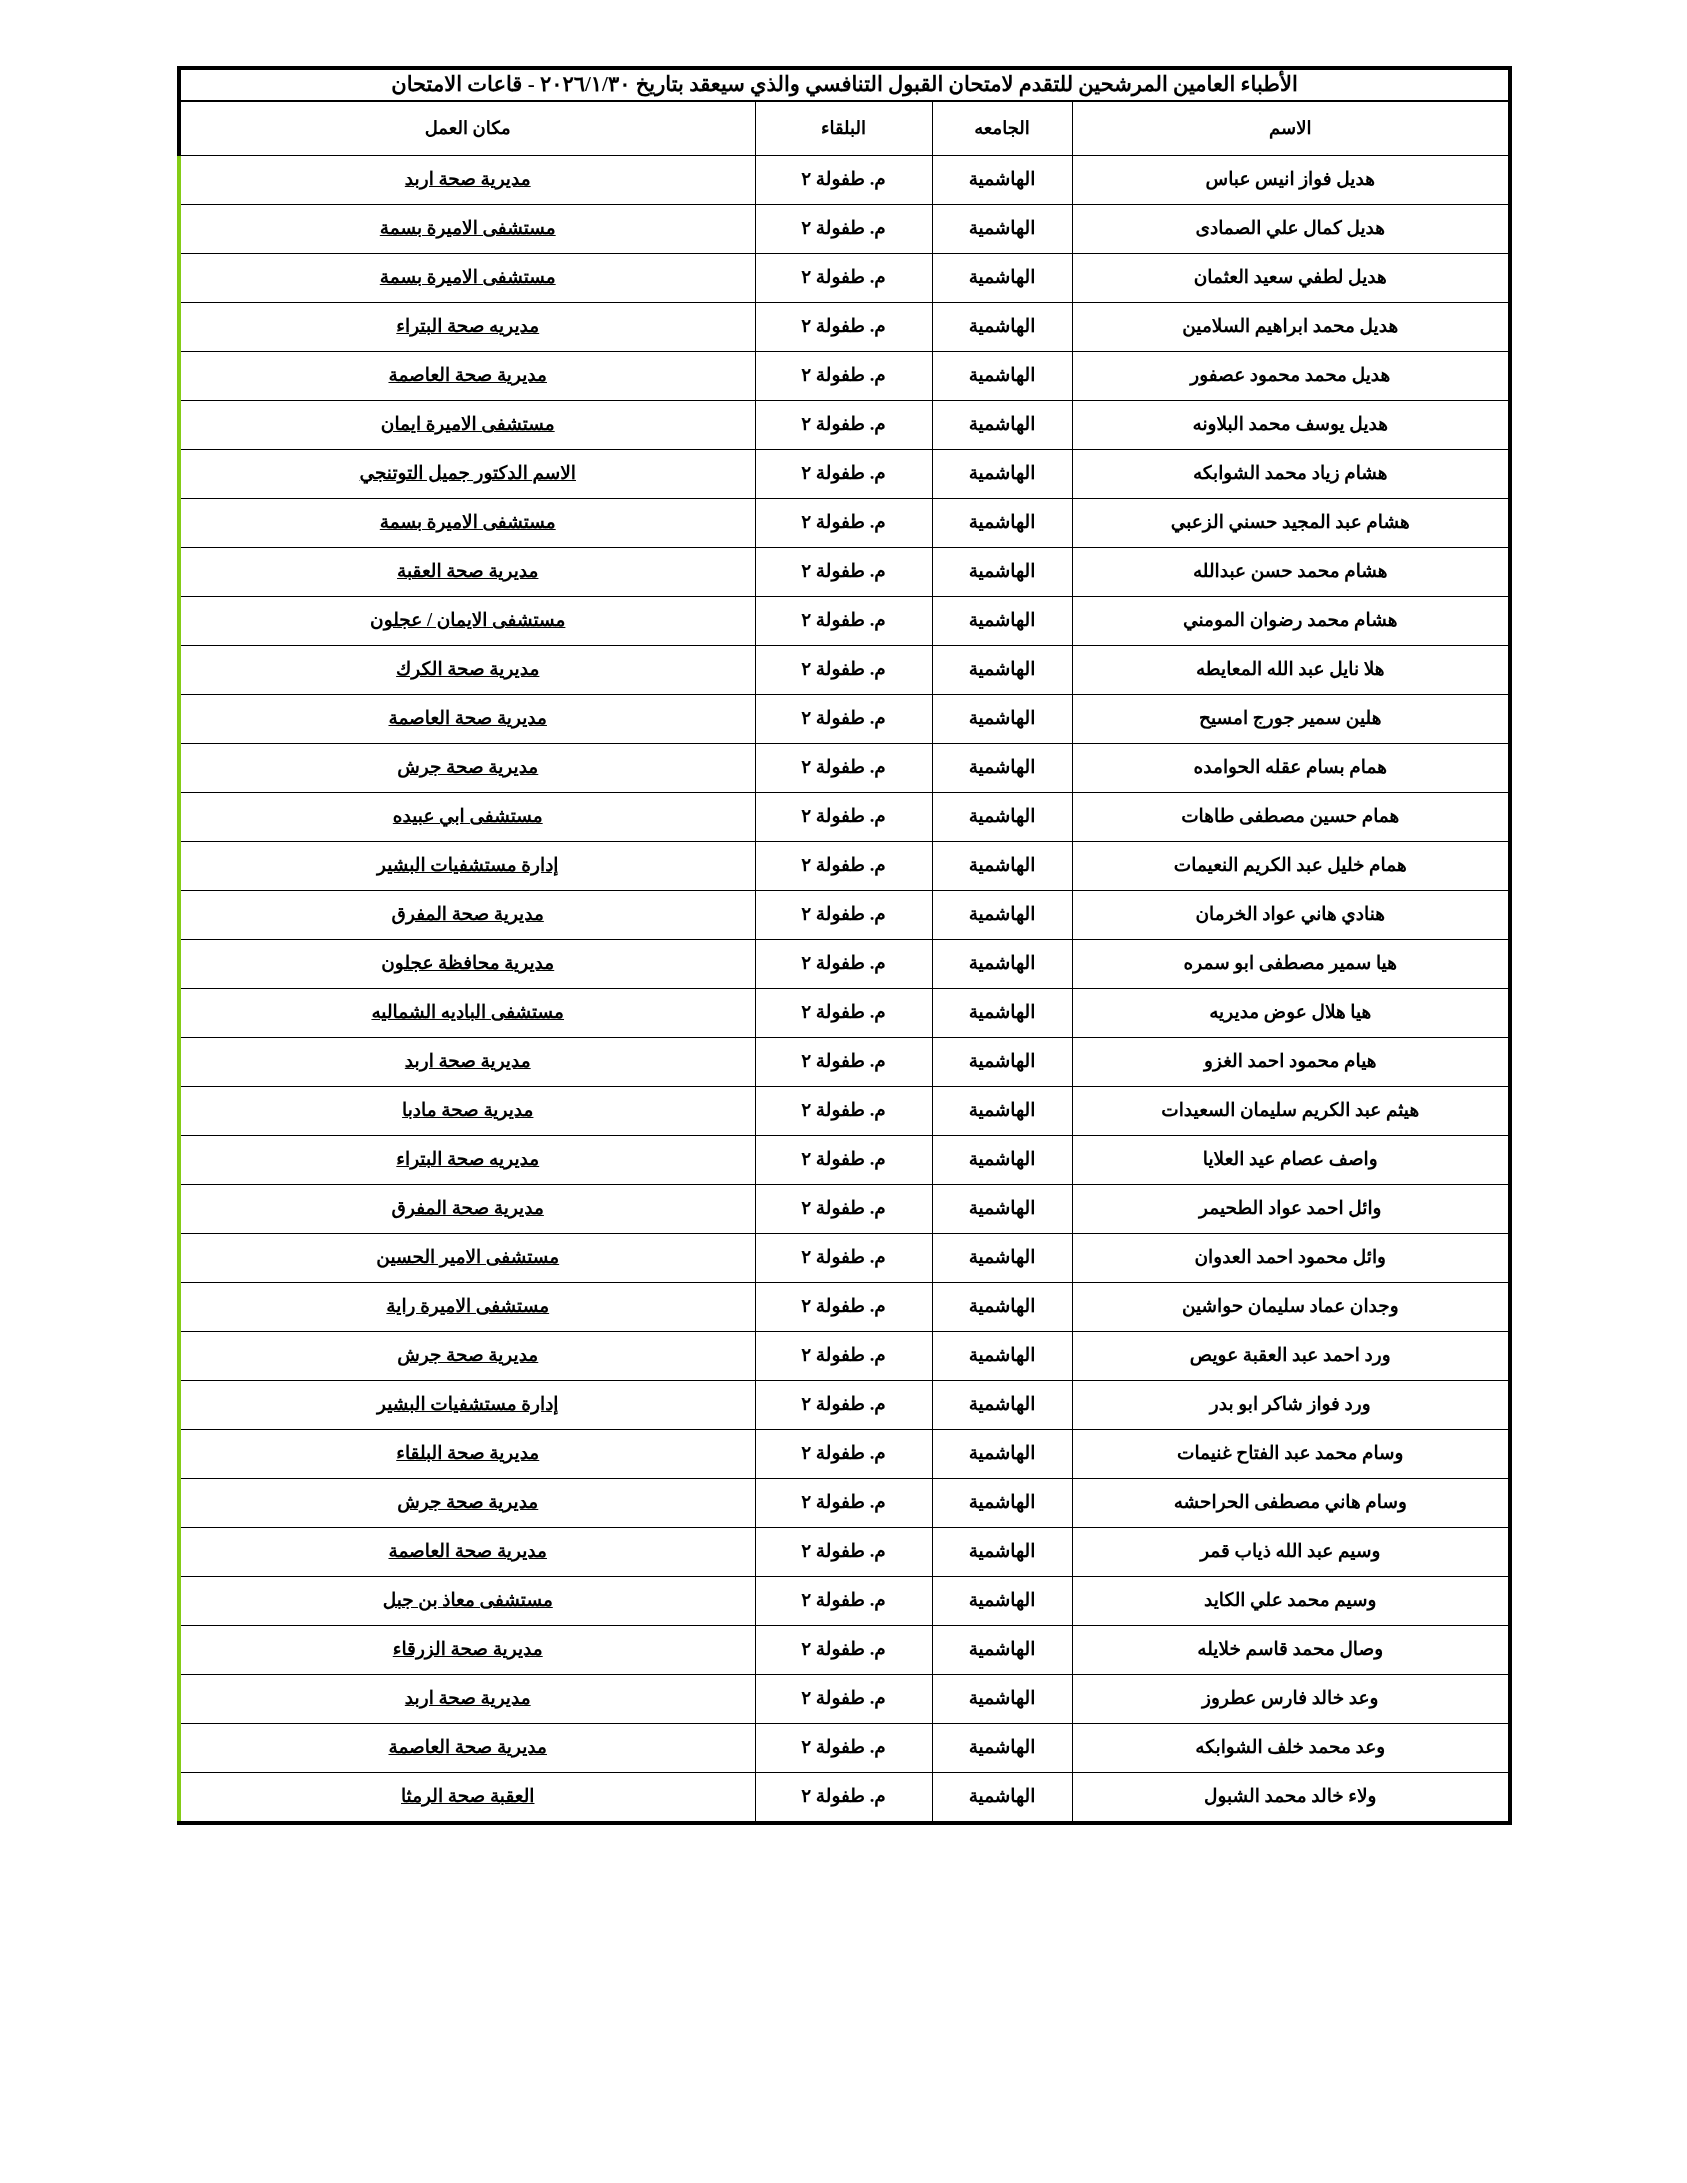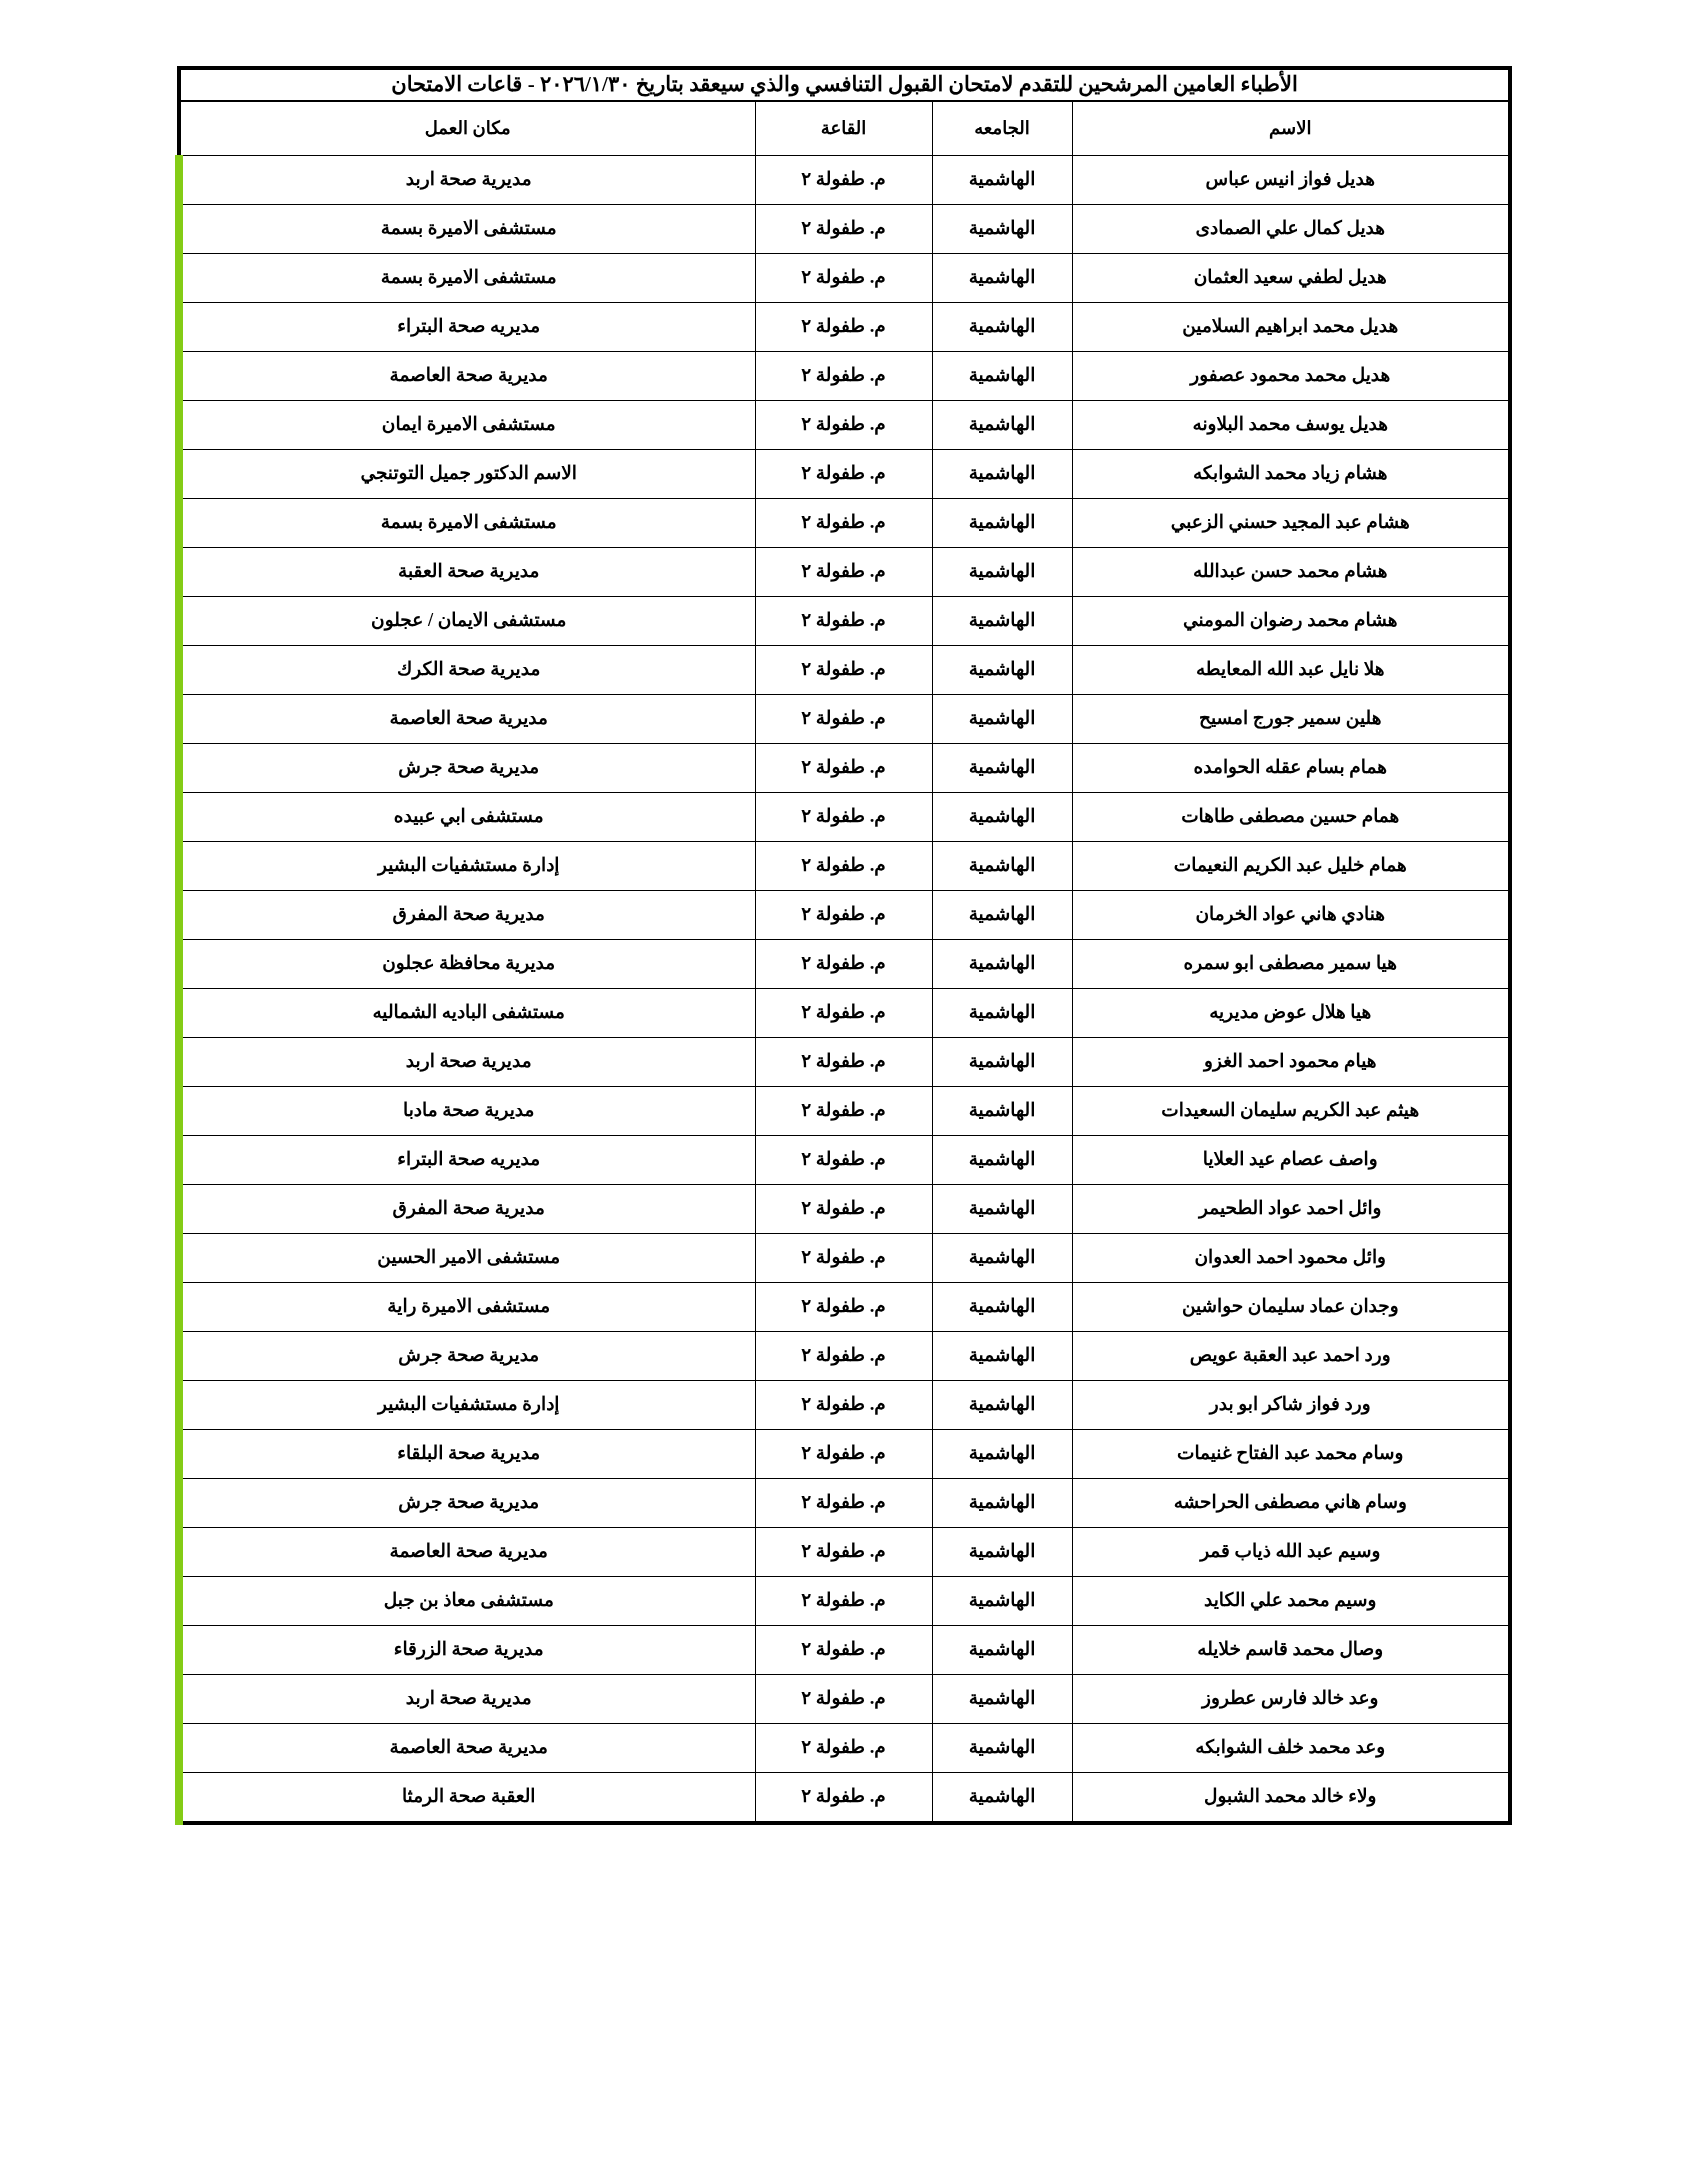--- a/index.html
+++ b/index.html
@@ -64,21 +64,21 @@
 
   .data-row td {
     height: 48px;
     font-size: 18.5px;
     font-weight: bold;
     border-top: 2px solid #000000;
     border-bottom: 2px solid #000000;
     line-height: 1.15;
   }
   .data-row td.edge-right { border-right: 4px solid #000000; }
-  .data-row td.edge-left  { border-left: 8px solid #84cc16; }
+  .data-row td.edge-left  { border-left: 4px solid #84cc16; text-decoration: underline; }
   .data-row:last-child td { border-bottom: 4px solid #000000; }
 
   
   col.c-name  { width: 438px; }
   col.c-univ  { width: 140px; }
   col.c-hall  { width: 177px; }
   col.c-place { width: 576px; }
 
   .cell-univ { font-size: 16px; }
   .cell-hall { font-size: 17px; margin-top: 20px; }
@@ -96,21 +96,21 @@
       <col class="c-place">
     </colgroup>
 
     <thead>
       <tr>
         <td class="title-cell" colspan="4">الأطباء العامين المرشحين للتقدم لامتحان القبول التنافسي والذي سيعقد بتاريخ ٢٠٢٦/١/٣٠ -  قاعات الامتحان</td>
       </tr>
       <tr class="hdr-row">
         <th class="edge-right">الاسم</th>
         <th>الجامعه</th>
-        <th>القاعة</th>
+        <th>البلقاء</th>
         <th class="edge-left">مكان العمل</th>
       </tr>
     </thead>
 
     <tbody id="table-body">
         <tr class="data-row">
           <td class="cell-name edge-right">هديل فواز انيس عباس</td>
           <td class="cell-univ">الهاشمية</td>
           <td class="cell-hall">م. طفولة ٢</td>
           <td class="cell-place edge-left">مديرية صحة اربد</td>

